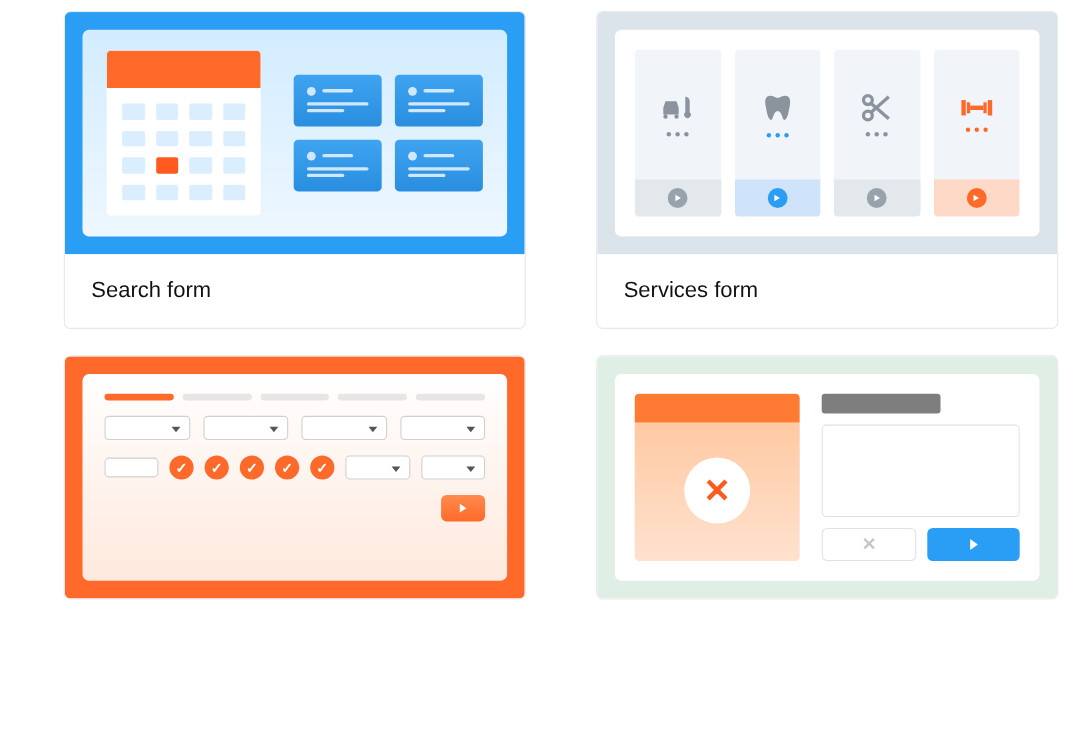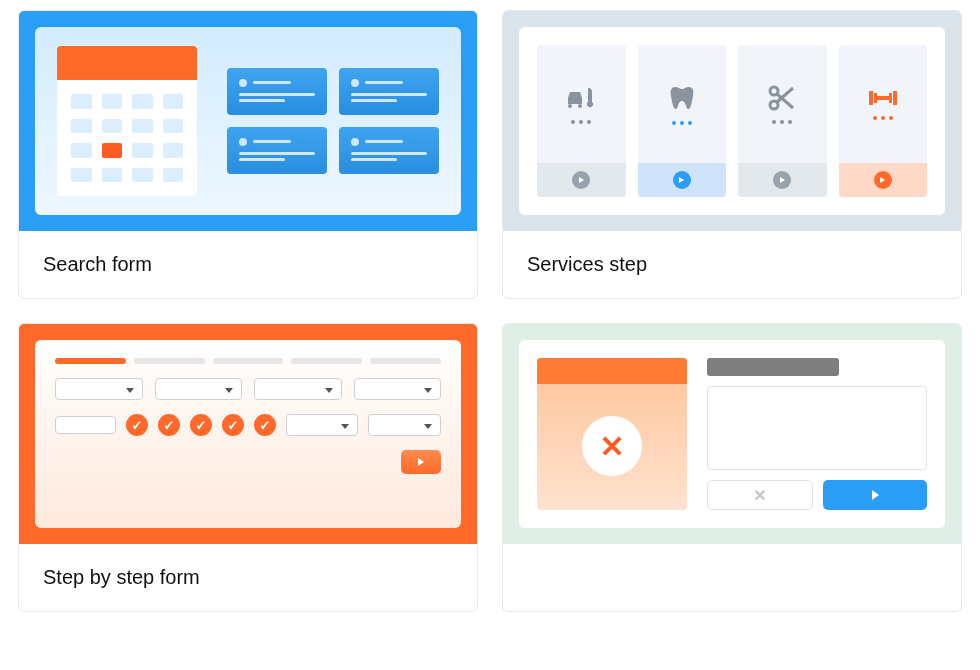--- a/index.html
+++ b/index.html
@@ -16,20 +16,21 @@
   gap: 24px;
   padding: 10px 18px;
 }
 .card {
   background: #fff;
   border: 1px solid #e8e8e8;
   border-radius: 6px;
   overflow: hidden;
   display: flex;
   flex-direction: column;
+  margin-left: 40px;
 }
 .preview {
   height: 220px;
   display: flex;
   align-items: center;
   justify-content: center;
   position: relative;
 }
 .label {
   padding: 22px 24px;
@@ -382,21 +383,21 @@
           </div>
           <div class="service-bottom">
               <div class="go-circle">
                 <div class="go-arrow"></div>
               </div>
             </div>
         </div>
 
       </div>
     </div>
-    <div class="label">Services step</div>
+    <div class="label">Services form</div>
   </div>
 
   <div class="card">
     <div class="preview step-preview">
       <div class="step-inner">
         <div class="progress-row">
           <div class="pseg active"></div>
             <div class="pseg"></div>
             <div class="pseg"></div>
             <div class="pseg"></div>
@@ -426,21 +427,20 @@
               <span class="check-mark">✓</span>
             </div>
           <div class="sel" style="flex:1.2"></div>
           <div class="sel" style="flex:1.2"></div>
         </div>
         <div class="next-btn">
           <div class="next-arrow"></div>
         </div>
       </div>
     </div>
-    <div class="label">Step by step form</div>
   </div>
 
   <div class="card">
     <div class="preview cancel-preview">
       <div class="cancel-inner">
         <div class="cancel-panel">
           <div class="cancel-panel-top"></div>
           <div class="x-circle">
               <span class="x-mark">✕</span>
             </div>

